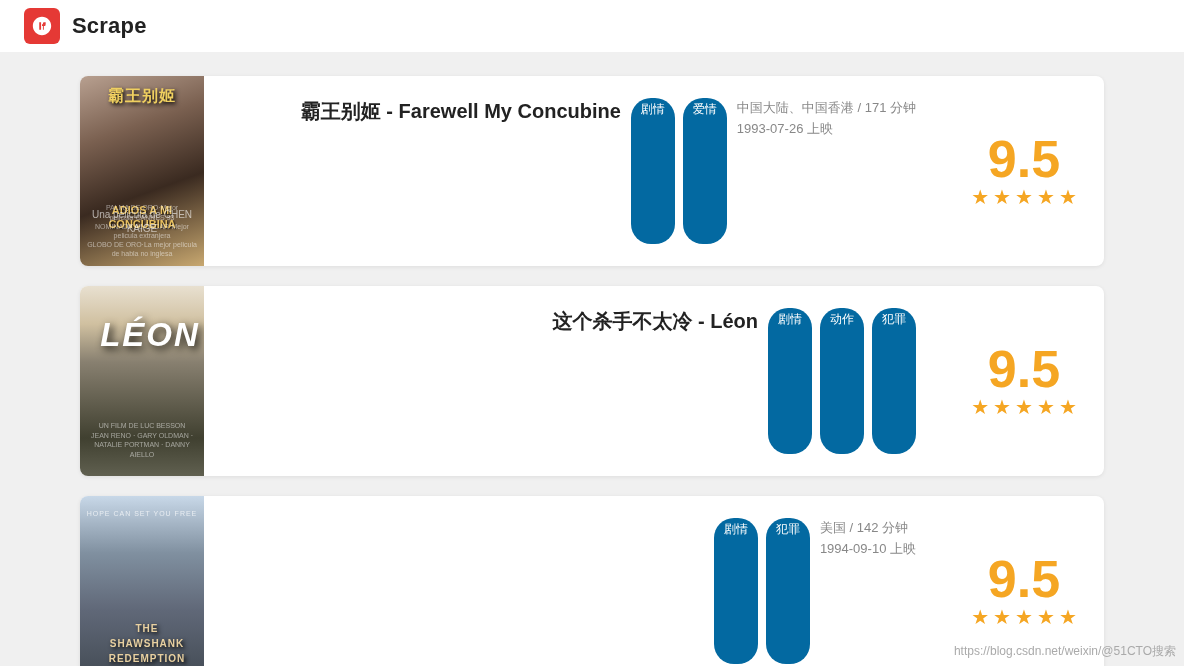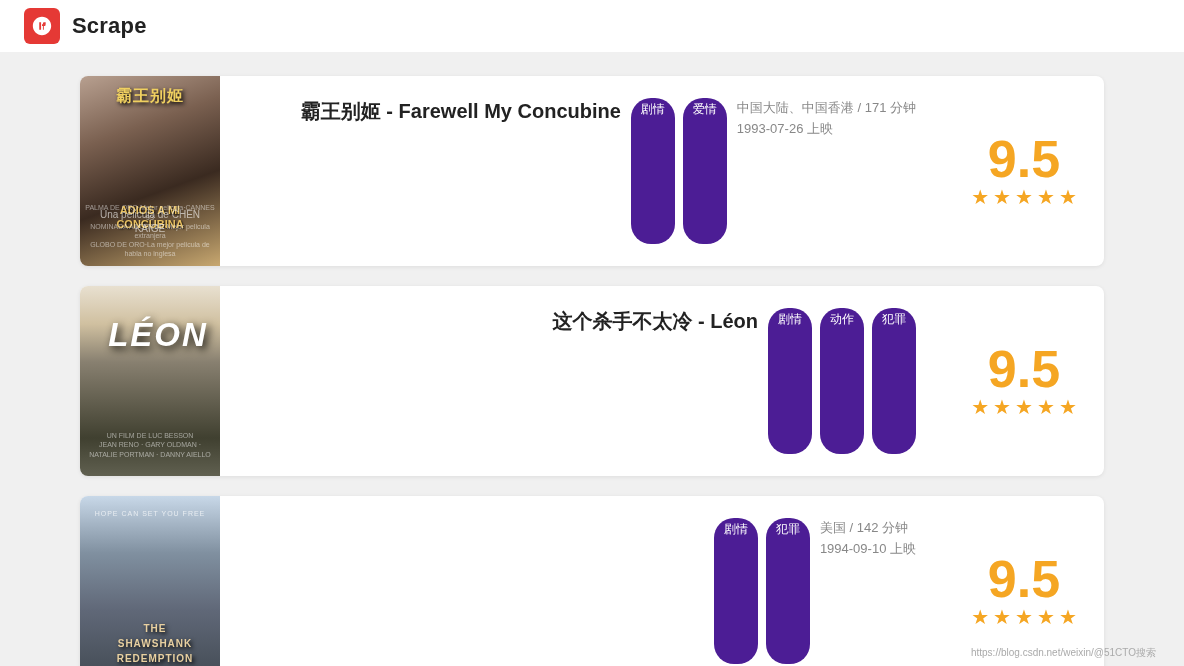--- a/index.html
+++ b/index.html
@@ -53,21 +53,21 @@
       background: #fff;
       border-radius: 8px;
       display: flex;
       align-items: stretch;
       overflow: hidden;
       box-shadow: 0 1px 4px rgba(0,0,0,0.08);
       min-height: 190px;
     }
 
     .movie-poster {
-      width: 140px;
+      width: 124px;
       flex-shrink: 0;
       background: #555;
       position: relative;
       overflow: hidden;
     }
 
     
     .poster-1 {
       background: linear-gradient(160deg, #b8a090 0%, #7a6050 30%, #3a2a20 60%, #c8a870 100%);
     }
@@ -94,21 +94,21 @@
       line-height: 1.3;
     }
 
     .tags {
       display: flex;
       gap: 8px;
       flex-wrap: wrap;
     }
 
     .tag {
-      background: #4c1d95;
+      background: #0369a1;
       color: #fff;
       border-radius: 20px;
       font-size: 12px;
       padding: 3px 10px;
       font-weight: 500;
     }
 
     .movie-meta {
       font-size: 13px;
       color: #888;
@@ -250,13 +250,13 @@
           <span class="star">★</span>
           <span class="star">★</span>
           <span class="star">★</span>
           <span class="star">★</span>
           <span class="star">★</span>
         </div>
       </div>
     </div>
   </main>
 
-<div style="position:fixed;bottom:6px;right:28px;font-size:10px;color:#aaa;margin-left:29px;">https://blog.csdn.net/weixin/@51CTO搜索</div>
+<div style="position:fixed;bottom:6px;right:8px;font-size:12px;color:#aaa;margin-left:29px;">https://blog.csdn.net/weixin/@51CTO搜索</div>
 
 </body></html>

